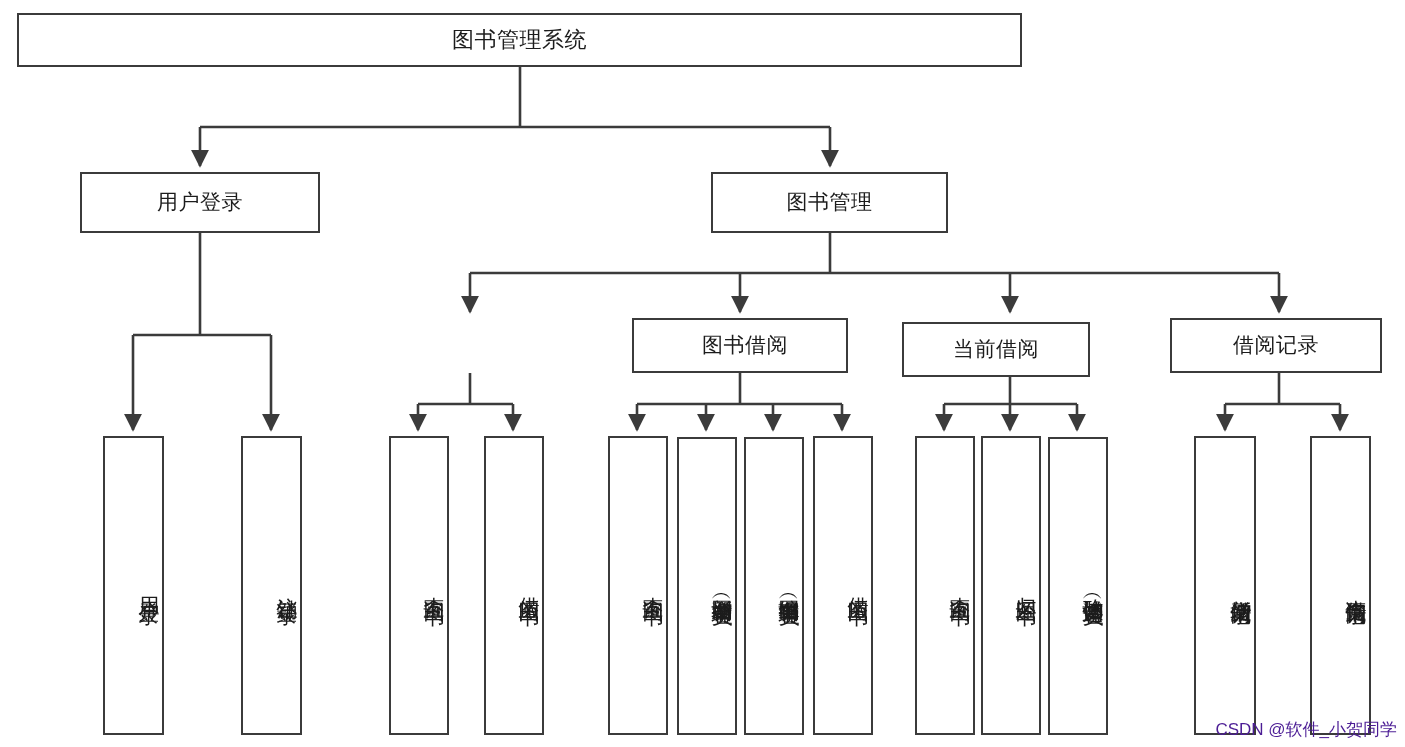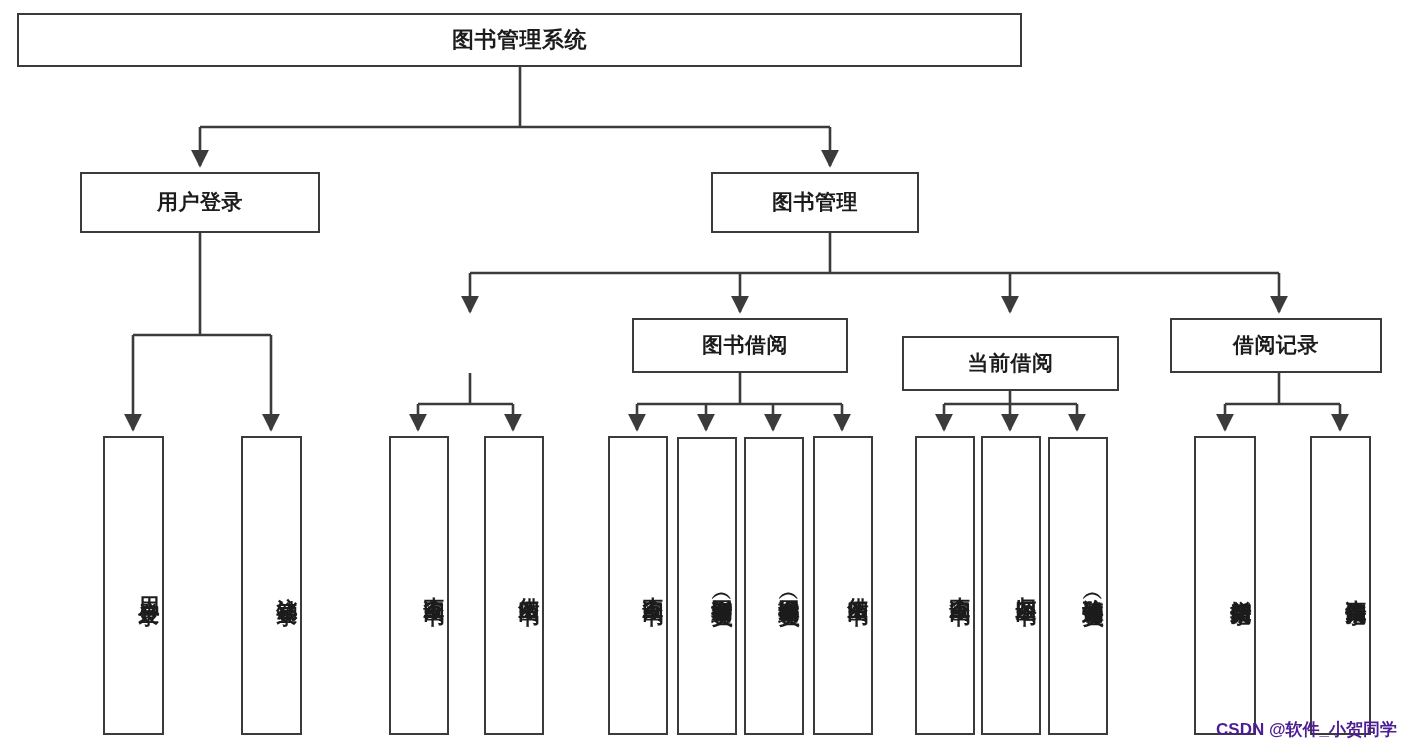--- a/index.html
+++ b/index.html
@@ -10,21 +10,20 @@
   }
   body {
     font-family: "Liberation Sans", "DejaVu Sans", sans-serif;
   }
   #diagram-root {
     position: relative;
     width: 1405px;
     height: 747px;
     background: #ffffff;
     overflow: hidden;
-    font-weight: bold;
   }
   #edge-layer {
     position: absolute;
     left: 0;
     top: 0;
     width: 1405px;
     height: 747px;
     pointer-events: none;
   }
   .node {
@@ -128,28 +127,28 @@
     </g>
   </svg>
 
   <div class="node horizontal root" style="left:17px; top:13px; width:1005px; height:54px;">
     <span>图书管理系统</span>
   </div>
 
   <div class="node horizontal" style="left:80px; top:172px; width:240px; height:61px;">
     <span>用户登录</span>
   </div>
-  <div class="node horizontal" style="left:711px; top:172px; width:208px; height:61px;">
+  <div class="node horizontal" style="left:711px; top:172px; width:237px; height:61px;">
     <span>图书管理</span>
   </div>
 
   <div class="node horizontal" style="left:632px; top:318px; width:216px; height:55px;padding-left:10px;">
     <span>图书借阅</span>
   </div>
-  <div class="node horizontal" style="left:902px; top:336px; width:217px; height:55px;">
+  <div class="node horizontal" style="left:902px; top:322px; width:188px; height:55px;">
     <span>当前借阅</span>
   </div>
   <div class="node horizontal" style="left:1170px; top:318px; width:212px; height:55px;">
     <span>借阅记录</span>
   </div>
 
   <div class="node vertical" style="left:103px; top:436px; width:61px; height:299px;">
     <span class="vtext">用户登录</span>
   </div>
   <div class="node vertical" style="left:241px; top:436px; width:61px; height:299px;">

